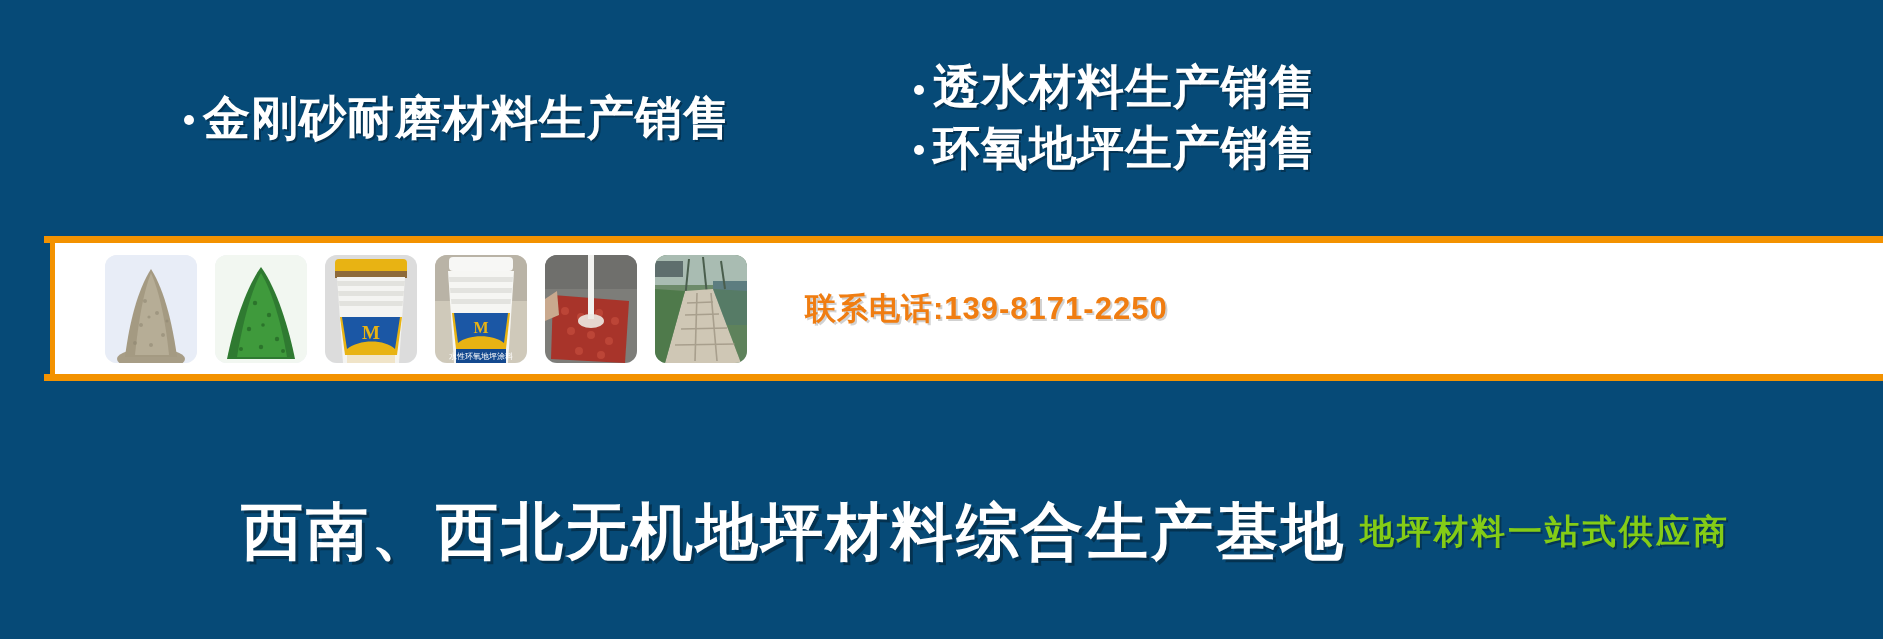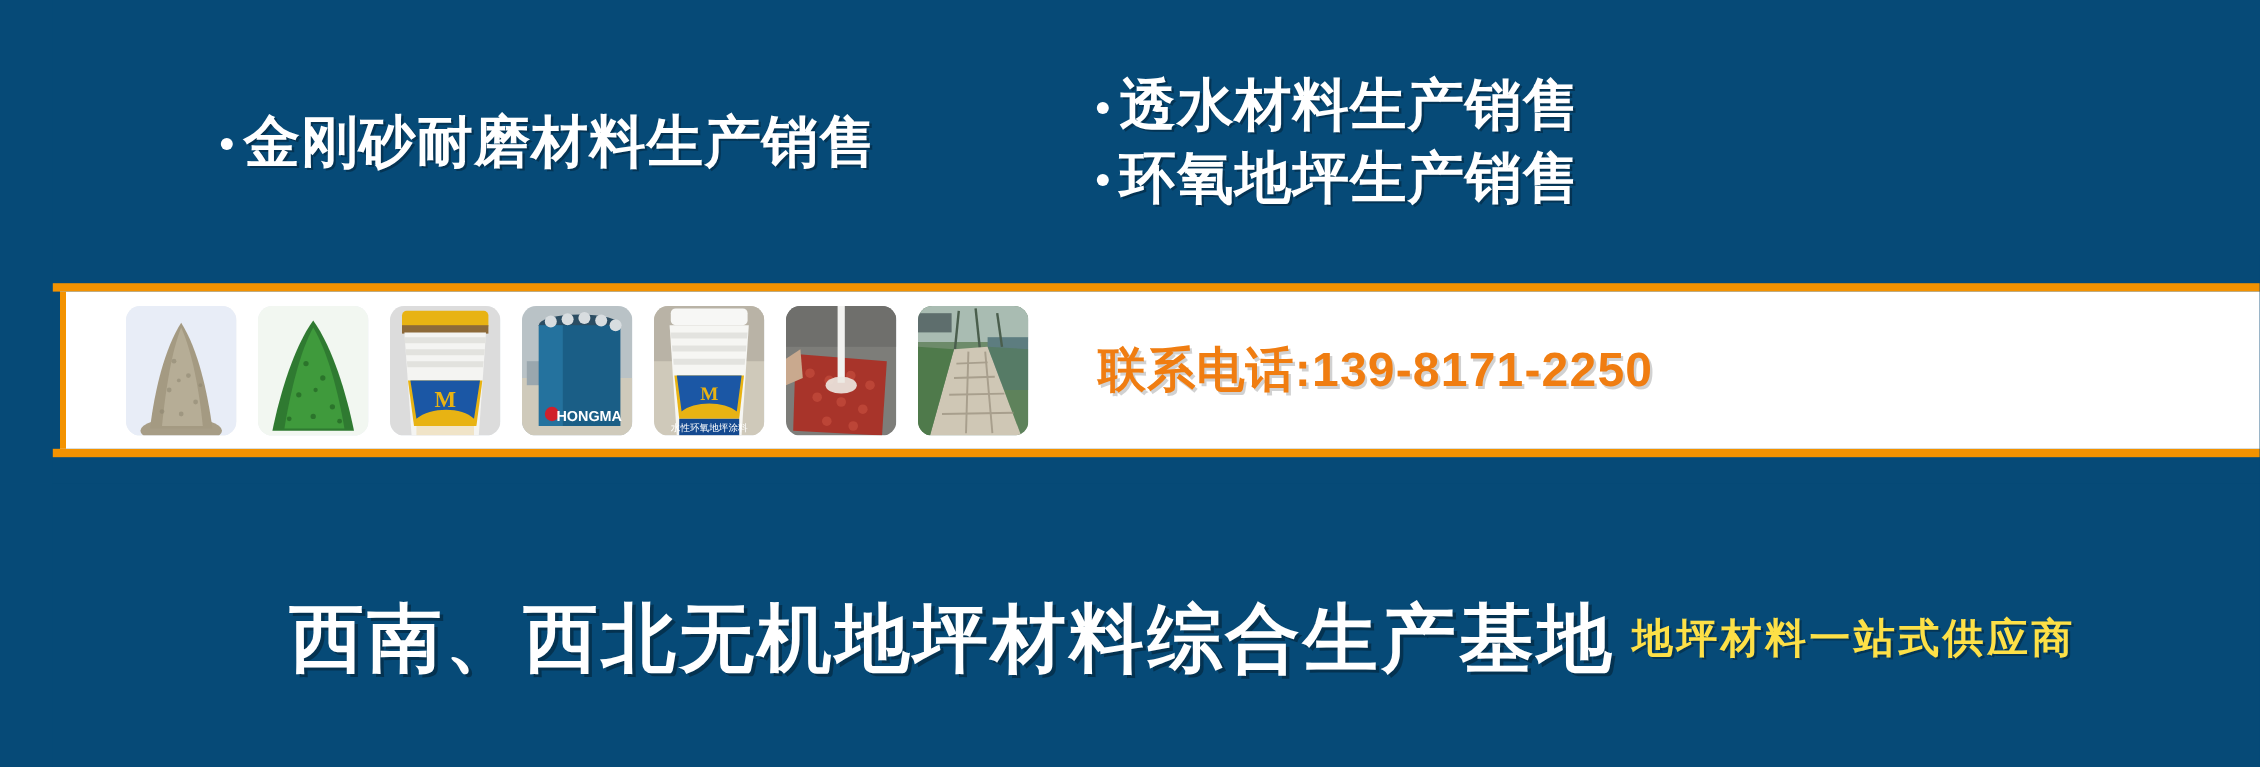--- a/index.html
+++ b/index.html
@@ -70,42 +70,42 @@
     overflow:hidden;position:relative;
     background:#eceff3;
     flex:0 0 auto;
   }
   .thumb svg{display:block;width:100%;height:100%;}
 
   .phone{
     margin-left:58px;
     color:#f07d11;
     font-weight:bold;
-    font-size:40px;
+    font-size:31px;
     letter-spacing:1px;
     white-space:nowrap;
     text-shadow:2px 2px 0 rgba(0,0,0,0.18);
   }
 
   
   .bottom{
     position:absolute;left:0;top:403px;width:1883px;height:258px;
     background:#064a77;
     display:flex;
     align-items:center;justify-content:center;
     gap:14px;
   }
   .headline{
     color:#ffffff;font-weight:bold;
     font-size:62px;letter-spacing:3px;
     white-space:nowrap;
     text-shadow:3px 3px 0 rgba(0,0,0,0.32);
   }
   .subhead{
-    color:#fde047;font-weight:bold;
+    color:#84cc16;font-weight:bold;
     font-size:34px;letter-spacing:3px;
     white-space:nowrap;
     text-shadow:2px 2px 0 rgba(0,0,0,0.28);
     text-align:center;
   }
 </style>
 </head>
 <body>
 
 <div class="banner">
@@ -183,39 +183,20 @@
             <path d="M12 26 L80 26 L79.5 31 L12.5 31 Z" fill="#e2e2de"></path>
             <path d="M13 36 L79 36 L78.5 41 L13.5 41 Z" fill="#e2e2de"></path>
             <path d="M14 46 L78 46 L77.5 51 L14.5 51 Z" fill="#e2e2de"></path>
             <path d="M15 62 L77 62 L72 100 L20 100 Z" fill="#e8b313"></path>
             <path d="M17 62 L75 62 L70 94 C60 84 34 84 22 94 Z" fill="#1b57a5"></path>
             <text x="46" y="84" font-family="Liberation Serif, serif" font-size="19" font-weight="bold" fill="#e8b313" text-anchor="middle">M</text>
             <rect x="22" y="100" width="48" height="8" fill="#f0e4c8"></rect>
           </svg>
         </div>
 
-        <div class="thumb">
-          <svg viewBox="0 0 92 108" preserveAspectRatio="none">
-            <rect width="92" height="108" fill="#b9c2c6"></rect>
-            <rect x="0" y="60" width="92" height="48" fill="#cfcabb"></rect>
-            <rect x="4" y="46" width="26" height="20" fill="#9aa7ae"></rect>
-            <ellipse cx="48" cy="16" rx="34" ry="9" fill="#2b4d63"></ellipse>
-            <rect x="14" y="16" width="68" height="84" fill="#1a5e86"></rect>
-            <rect x="14" y="16" width="20" height="84" fill="#2a7ba8" opacity=".7"></rect>
-            <g fill="#d8dde0">
-              <circle cx="24" cy="13" r="5"></circle>
-                <circle cx="38" cy="11" r="5"></circle>
-              <circle cx="52" cy="10" r="5"></circle>
-                <circle cx="66" cy="12" r="5"></circle>
-              <circle cx="78" cy="16" r="5"></circle>
-            </g>
-            <circle cx="25" cy="90" r="6" fill="#d0202b"></circle>
-            <text x="56" y="96" font-family="Liberation Sans, sans-serif" font-size="12" font-weight="bold" fill="#ffffff" text-anchor="middle">HONGMA</text>
-          </svg>
-        </div>
 
         <div class="thumb">
           <svg viewBox="0 0 92 108" preserveAspectRatio="none">
             <rect width="92" height="108" fill="#cfc9ba"></rect>
             <rect x="0" y="0" width="92" height="46" fill="#b9b3a6"></rect>
             <rect x="14" y="2" width="64" height="14" rx="4" fill="#f7f7f5"></rect>
             <path d="M13 16 L79 16 L73 108 L19 108 Z" fill="#f6f6f3"></path>
             <path d="M14 22 L78 22 L77.6 27 L14.4 27 Z" fill="#e3e3df"></path>
             <path d="M15 33 L77 33 L76.6 38 L15.4 38 Z" fill="#e3e3df"></path>
             <path d="M16 44 L76 44 L75.6 49 L16.4 49 Z" fill="#e3e3df"></path>

